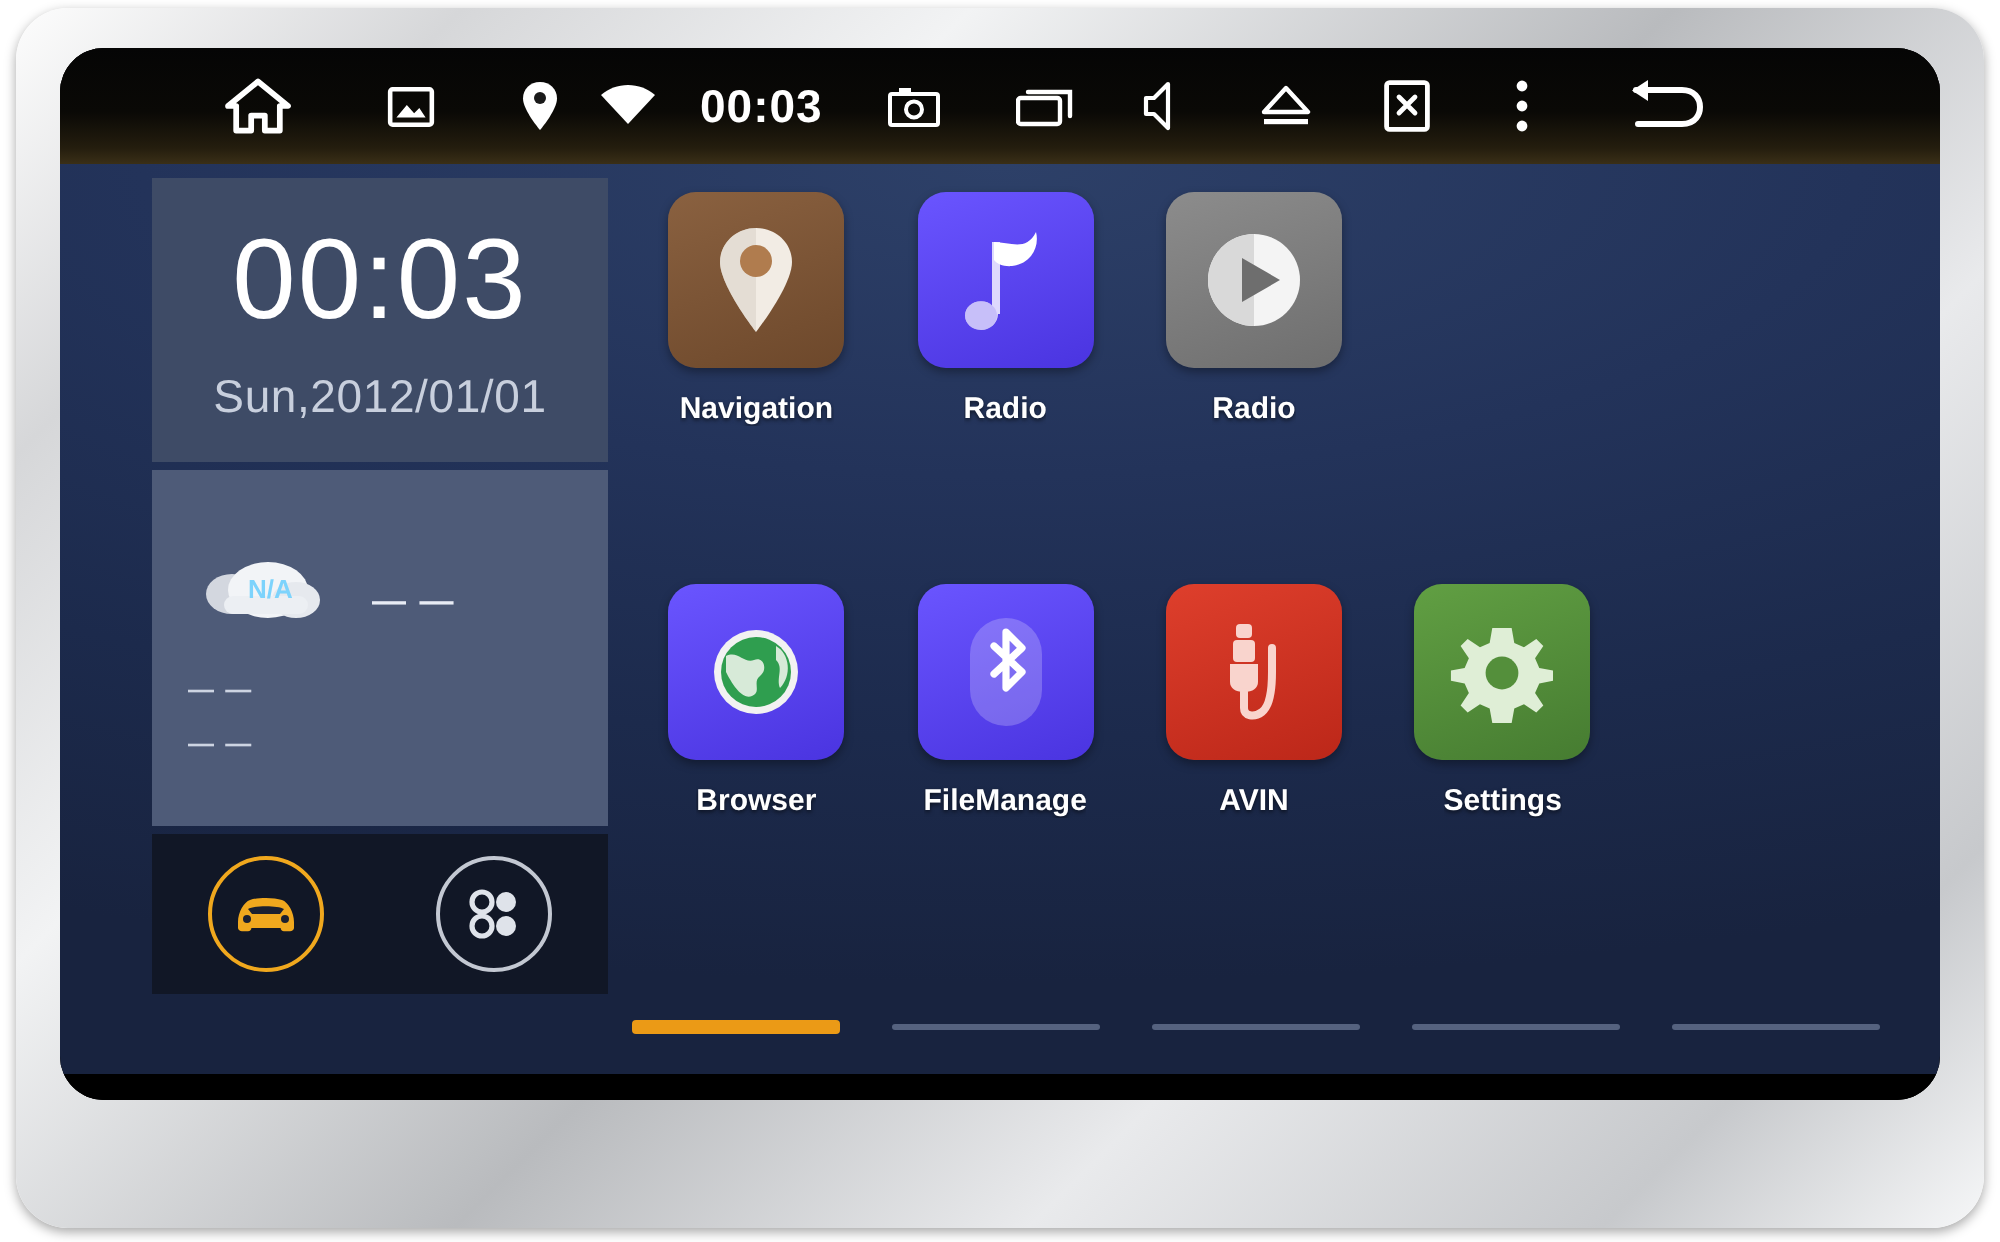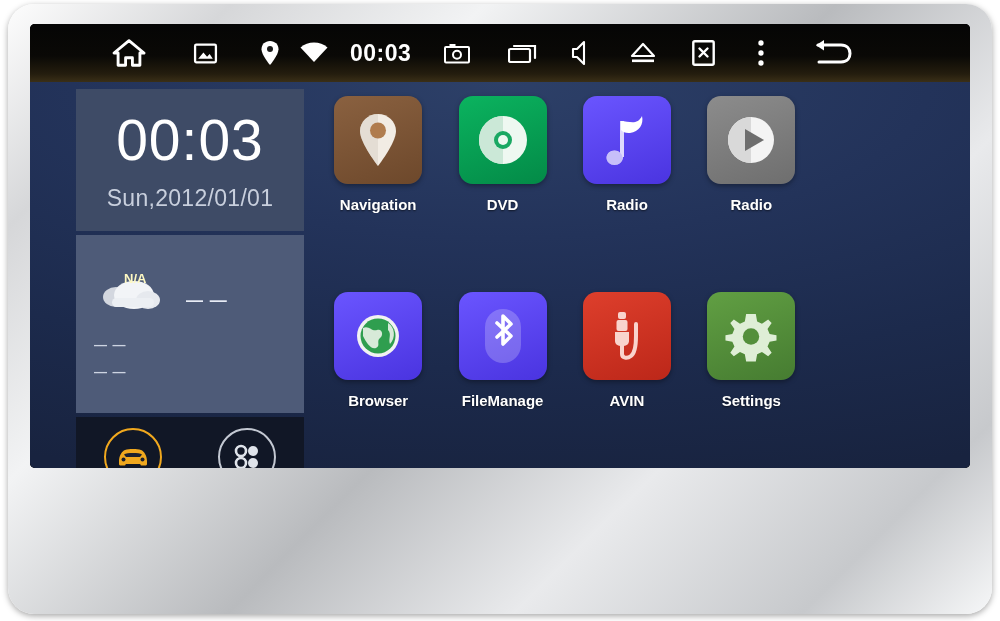--- a/index.html
+++ b/index.html
@@ -15,22 +15,22 @@
     position:absolute; left:8px; top:4px;
     width:984px; height:610px;
     border-radius:26px;
     background:
       linear-gradient(135deg,#fdfdfd 0%,#d6d7d9 14%,#f2f3f4 30%,#b9bbbe 52%,#e9eaec 70%,#c7c9cc 88%,#f6f7f8 100%);
     box-shadow:0 2px 6px rgba(0,0,0,.35);
     padding:0;
   }
   #bezel-inner {
     position:absolute; left:22px; top:20px;
-    width:940px; height:444px;
-    border-radius:5px;
+    width:940px; height:526px;
+    border-radius:22px;
     background:#020203;
     box-shadow:inset 0 0 3px 2px rgba(0,0,0,.9);
     overflow:hidden;
   }
 
   
   #statusbar {
     position:absolute; left:0; top:0; width:940px; height:58px;
     background:linear-gradient(180deg,#050505 0%,#0a0906 55%,#241d0e 86%,#3a2f17 100%);
     display:flex; align-items:center;
@@ -66,22 +66,22 @@
   }
   #clock-date {
     color:#c8cfdd; font-size:23px; margin-top:16px; letter-spacing:.3px;
   }
   #weather-widget {
     position:absolute; left:0; top:146px; width:228px; height:178px;
     background:#4e5b78;
   }
   .w-cloud { position:absolute; left:24px; top:38px; }
   .w-na {
-    position:absolute; left:48px; top:36px;
-    font-size:13px; color:#fef9c3; font-weight:bold;
+    position:absolute; left:48px; top:52px;
+    font-size:13px; color:#7dd3fc; font-weight:bold;
   }
   .dash {
     position:absolute; background:transparent; color:#e8ecf5;
     font-size:17px; font-weight:bold; letter-spacing:1px; line-height:1;
   }
   #w-temp { left:110px; top:57px; }
   #w-lo   { left:18px;  top:103px; font-size:13px; color:#cdd4e2;}
   #w-hi   { left:18px;  top:130px; font-size:13px; color:#cdd4e2;}
 
   #dock-widget {
@@ -277,31 +277,20 @@
               <svg width="44" height="56" viewBox="0 0 44 56">
                 <path d="M22 2 C12 2 4 9.6 4 19 C4 31 22 54 22 54 C22 54 40 31 40 19 C40 9.6 32 2 22 2 Z" fill="#f2ece4"></path>
                 <path d="M22 2 C12 2 4 9.6 4 19 C4 31 22 54 22 54 Z" fill="#d9d1c6" opacity=".55"></path>
                 <circle cx="22" cy="18.5" r="8" fill="#b07c4e"></circle>
               </svg>
             </div>
             <div class="app-label">Navigation</div>
           </div>
 
 
-          <div class="app-cell">
-            <div class="app-tile" style="background:linear-gradient(160deg,#0bb35f,#038a47);">
-              <svg width="58" height="58" viewBox="0 0 58 58">
-                <circle cx="29" cy="29" r="24" fill="#eef8f1"></circle>
-                <path d="M29 5 A24 24 0 0 0 29 53 Z" fill="#cbe8d7"></path>
-                <circle cx="29" cy="29" r="9" fill="#1aa863"></circle>
-                <circle cx="29" cy="29" r="5" fill="#eef8f1"></circle>
-              </svg>
-            </div>
-            <div class="app-label">DVD</div>
-          </div>
 
           <div class="app-cell">
             <div class="app-tile" style="background:linear-gradient(160deg,#6a55ff,#4a34e0);">
               <svg width="48" height="54" viewBox="0 0 48 54">
                 <path d="M20 44 C20 48.5 16 52 11.5 52 C7 52 3.5 48.8 3.5 44.8 C3.5 40.8 7 37.6 11.5 37.6 C13.8 37.6 15.8 38.4 17 39.7 L17 8 L21 8 L21 44 Z" fill="#ded9fd"></path>
                 <path d="M18 8 C26 8 34 13 39 3 C41 11 36 19 27 20 C23 20.4 19.5 19 18 17 Z" fill="#ffffff"></path>
                 <ellipse cx="11.5" cy="44.8" rx="8" ry="7.2" fill="#b7adf6" opacity=".6"></ellipse>
               </svg>
             </div>
             <div class="app-label">Radio</div>

